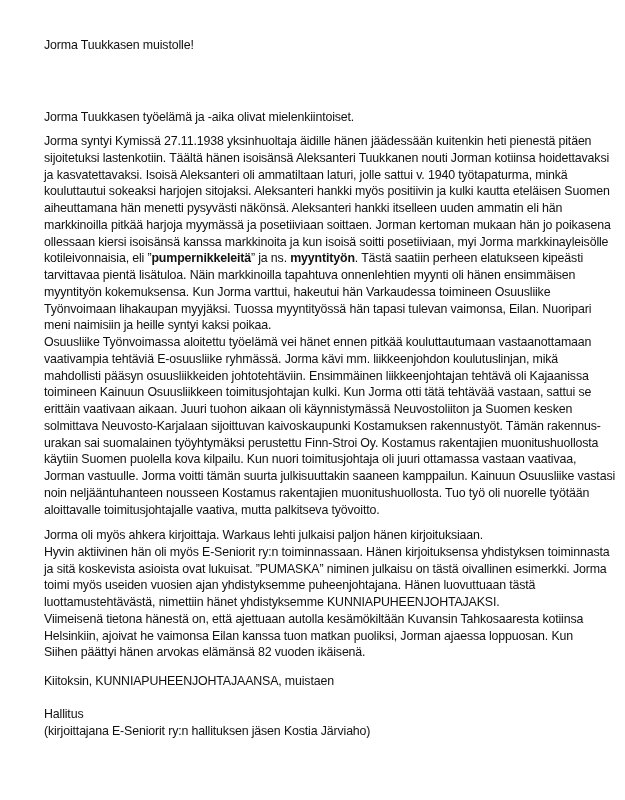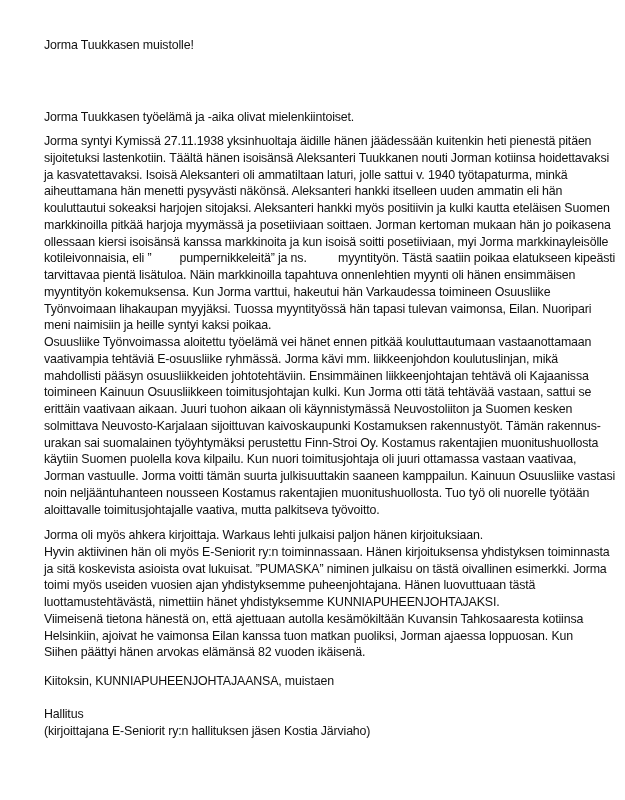--- a/index.html
+++ b/index.html
@@ -1,38 +1,38 @@
 <!DOCTYPE html>
 <html><head>
 <meta charset="utf-8">
 <style>
   html, body { margin:0; padding:0; background:#ffffff; }
   body { width:625px; height:800px; overflow:hidden; position:relative;
          font-family:"Liberation Sans", sans-serif; color:#111111; }
   .page { position:absolute; left:28px; top:0; width:590px; }
   .line { font-size:12.4px; line-height:16.75px; white-space:nowrap; letter-spacing:-0.15px; }
   .block { position:absolute; left:16px; }
-  b { font-weight:normal;margin-left:28px; }
+  b { font-weight:bold; }
 </style>
 </head>
 <body>
 
 <div class="page">
   <div class="block line" style="top:37px">Jorma Tuukkasen muistolle!</div>
   <div class="block line" style="top:109px">Jorma Tuukkasen työelämä ja -aika olivat mielenkiintoiset.</div>
 
   <div class="block" style="top:133px">
     <div class="line">Jorma syntyi Kymissä 27.11.1938 yksinhuoltaja äidille hänen jäädessään kuitenkin heti pienestä pitäen</div>
     <div class="line">sijoitetuksi lastenkotiin.  Täältä hänen isoisänsä Aleksanteri Tuukkanen nouti Jorman kotiinsa hoidettavaksi</div>
     <div class="line">ja kasvatettavaksi.  Isoisä Aleksanteri oli ammatiltaan laturi, jolle sattui v. 1940 työtapaturma, minkä</div>
+    <div class="line">kouluttautui sokeaksi harjojen sitojaksi.  Aleksanteri hankki myös positiivin ja kulki kautta eteläisen Suomen</div>
     <div class="line">aiheuttamana hän menetti pysyvästi näkönsä.  Aleksanteri hankki itselleen uuden ammatin eli hän</div>
-    <div class="line">kouluttautui sokeaksi harjojen sitojaksi.  Aleksanteri hankki myös positiivin ja kulki kautta eteläisen Suomen</div>
     <div class="line">markkinoilla pitkää harjoja myymässä ja posetiiviaan soittaen.  Jorman kertoman mukaan hän jo poikasena</div>
     <div class="line">ollessaan kiersi isoisänsä kanssa markkinoita ja kun isoisä soitti posetiiviaan, myi Jorma markkinayleisölle</div>
-    <div class="line"><span>kotileivonnaisia, eli ”</span><b>pumpernikkeleitä</b><span>” ja ns. </span><b>myyntityön</b><span>.  Tästä saatiin poikaa elatukseen kipeästi</span></div>
+    <div class="line"><span>kotileivonnaisia, eli ”</span><b>pumpernikkeleitä</b><span>” ja ns. </span><b>myyntityön</b><span>.  Tästä saatiin perheen elatukseen kipeästi</span></div>
     <div class="line">tarvittavaa pientä lisätuloa.  Näin markkinoilla tapahtuva onnenlehtien myynti oli hänen ensimmäisen</div>
     <div class="line">myyntityön kokemuksensa.  Kun Jorma varttui, hakeutui hän Varkaudessa toimineen Osuusliike</div>
     <div class="line">Työnvoimaan lihakaupan myyjäksi.  Tuossa myyntityössä hän tapasi tulevan vaimonsa, Eilan. Nuoripari</div>
     <div class="line">meni naimisiin ja heille syntyi kaksi poikaa.</div>
     <div class="line">Osuusliike Työnvoimassa aloitettu työelämä vei hänet ennen pitkää kouluttautumaan vastaanottamaan</div>
     <div class="line">vaativampia tehtäviä E-osuusliike ryhmässä.  Jorma kävi mm. liikkeenjohdon koulutuslinjan, mikä</div>
     <div class="line">mahdollisti pääsyn osuusliikkeiden johtotehtäviin.  Ensimmäinen liikkeenjohtajan tehtävä oli Kajaanissa</div>
     <div class="line">toimineen Kainuun Osuusliikkeen toimitusjohtajan kulki.  Kun Jorma otti tätä tehtävää vastaan, sattui se</div>
     <div class="line">erittäin vaativaan aikaan. Juuri tuohon aikaan oli käynnistymässä Neuvostoliiton ja Suomen kesken</div>
     <div class="line">solmittava Neuvosto-Karjalaan sijoittuvan kaivoskaupunki Kostamuksen rakennustyöt.  Tämän rakennus-</div>

